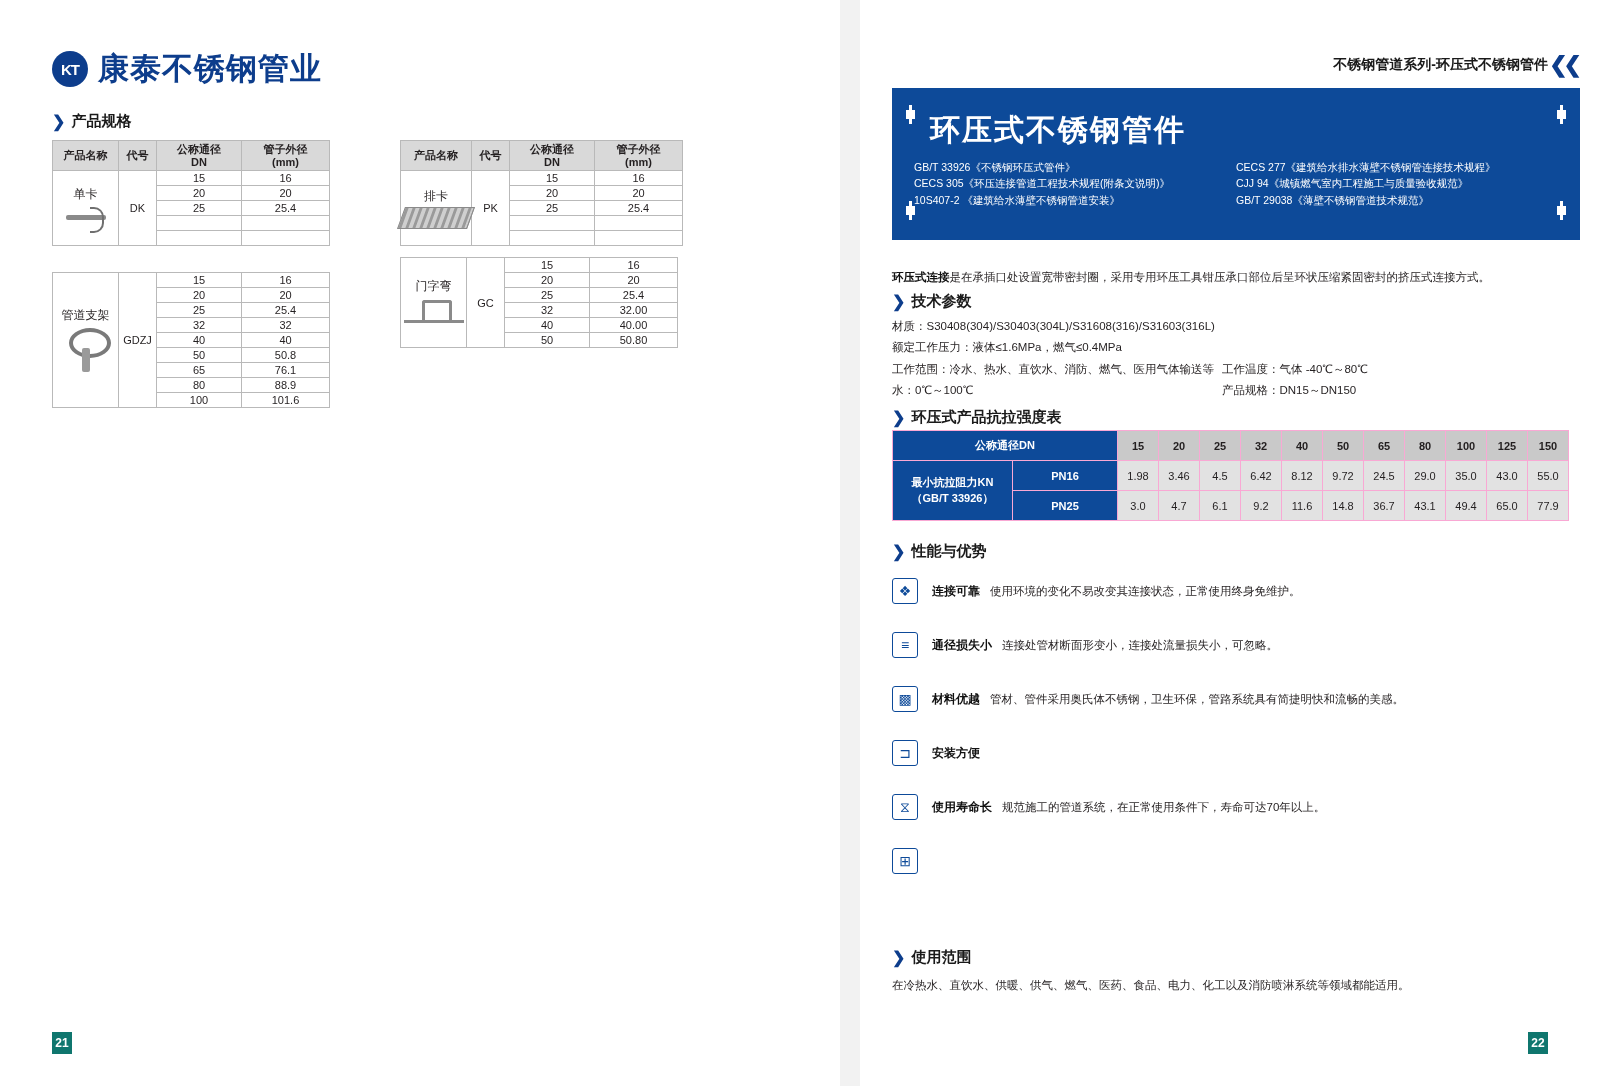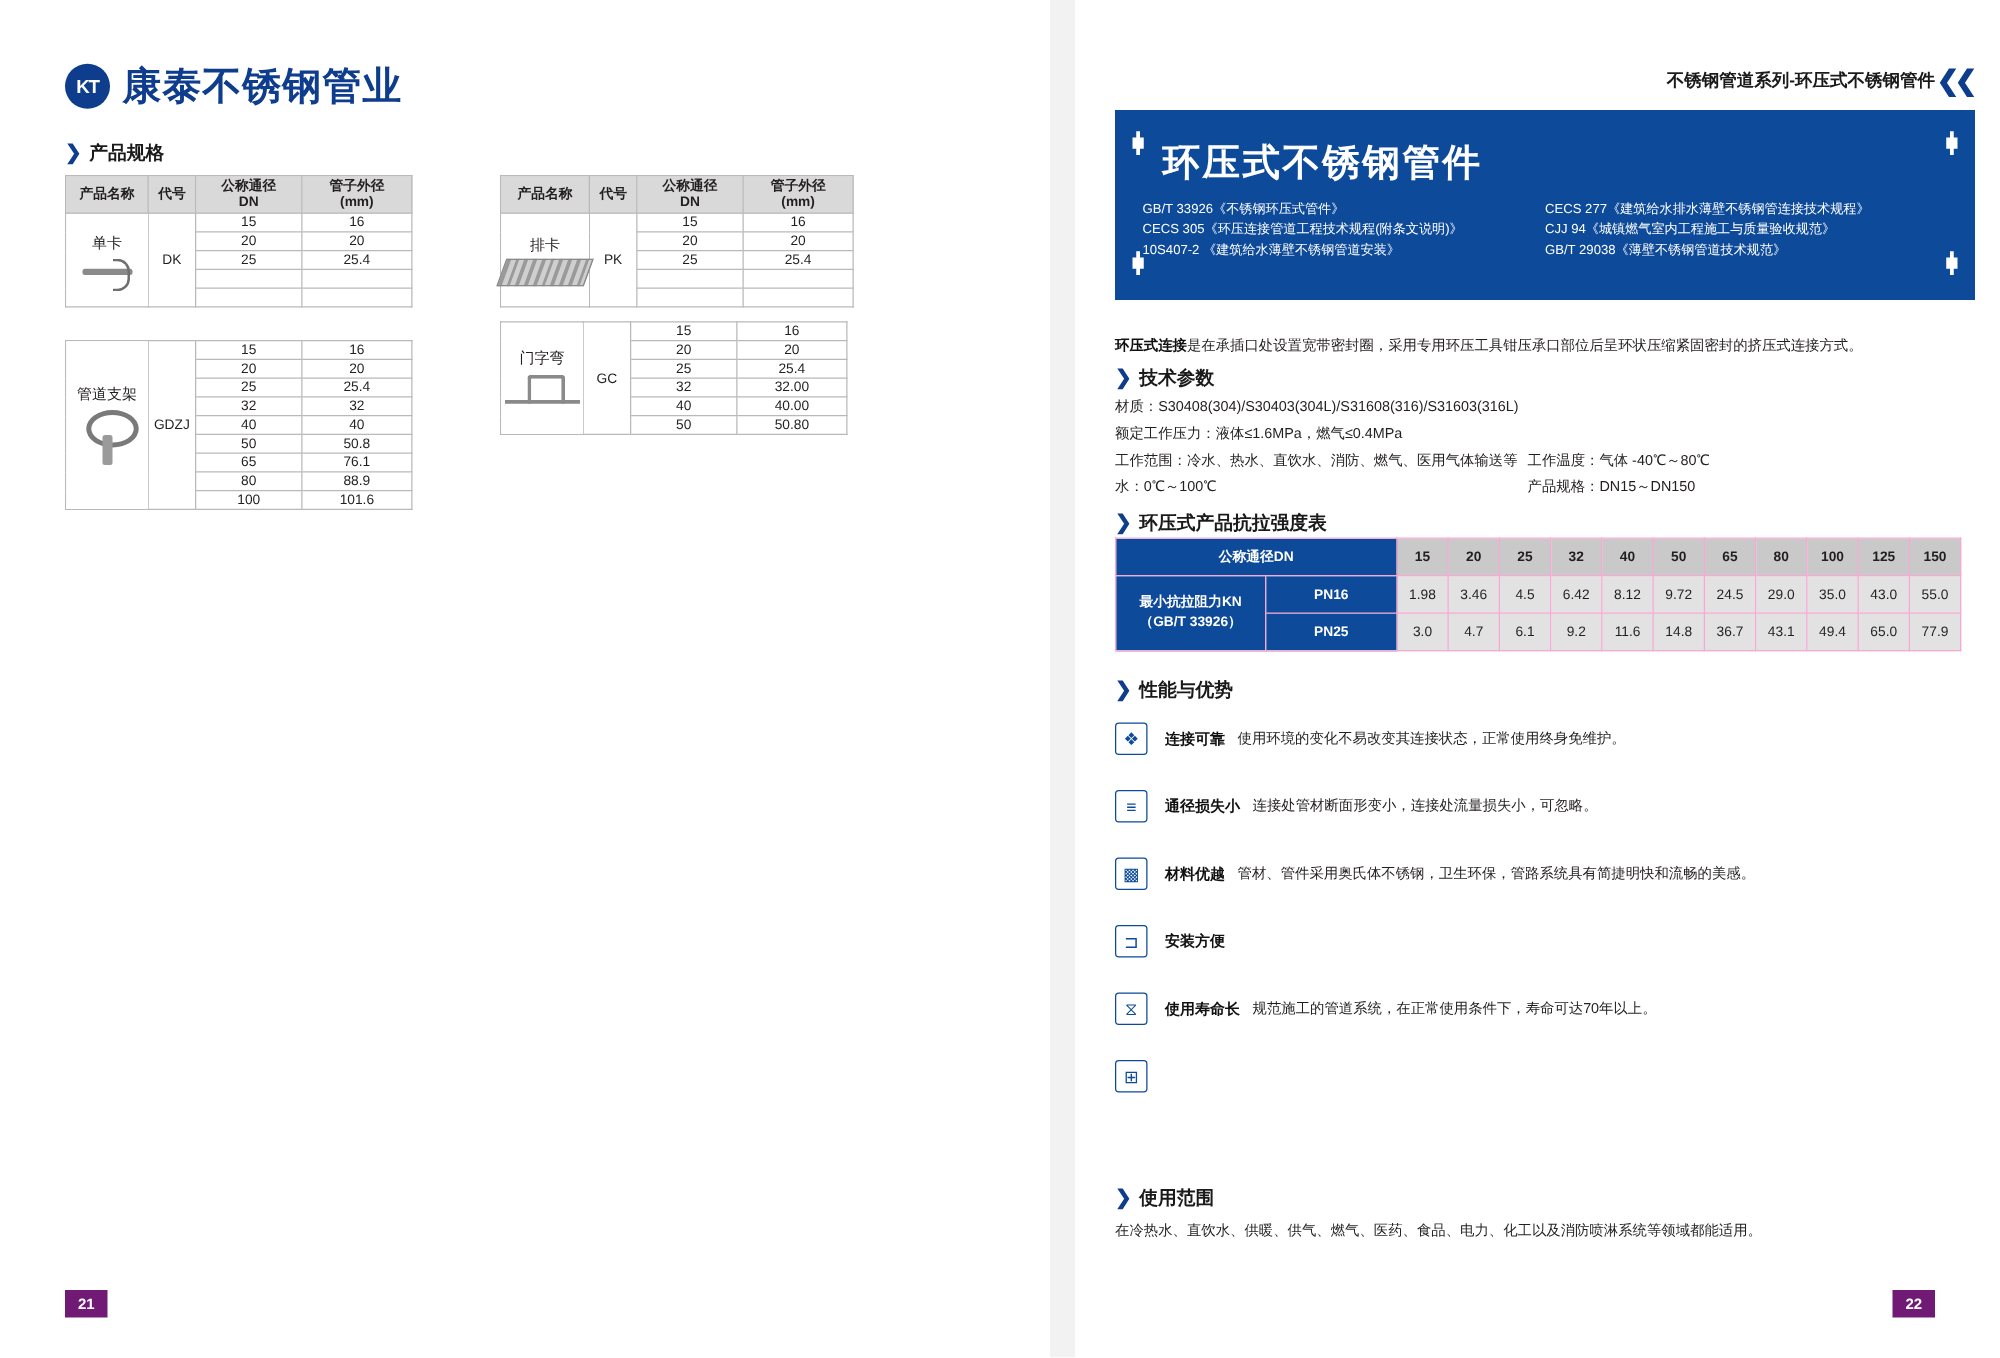--- a/index.html
+++ b/index.html
@@ -116,21 +116,21 @@
     margin-right:14px; color:#0d4a99; font-size:14px; line-height:1;
   }
   .perf-name { font-size:12px; font-weight:bold; color:#111; white-space:nowrap; margin-right:10px; padding-top:5px;}
   .perf-desc { font-size:11.5px; line-height:1.55; padding-top:5px; color:#231f20; }
   .perf-text { display:flex; align-items:flex-start; }
 
   .use-title { position:absolute; left:892px; top:948px; }
   .use-body { position:absolute; left:892px; top:976px; width:690px; font-size:11.5px; line-height:1.6;}
 
   
-  .pg { position:absolute; bottom:32px; width:34px; height:22px; background:#701a75; color:#fff;
+  .pg { position:absolute; bottom:32px; width:20px; height:22px; background:#0f766e; color:#fff;
         font-size:12px; font-weight:bold; display:flex; align-items:center; justify-content:center;}
   .pg-l { left:52px; }
   .pg-r { right:52px; }
 </style>
 </head>
 <body>
 
 <div class="page page-left"></div>
 <div class="gutter"></div>
 <div class="page page-right"></div>

